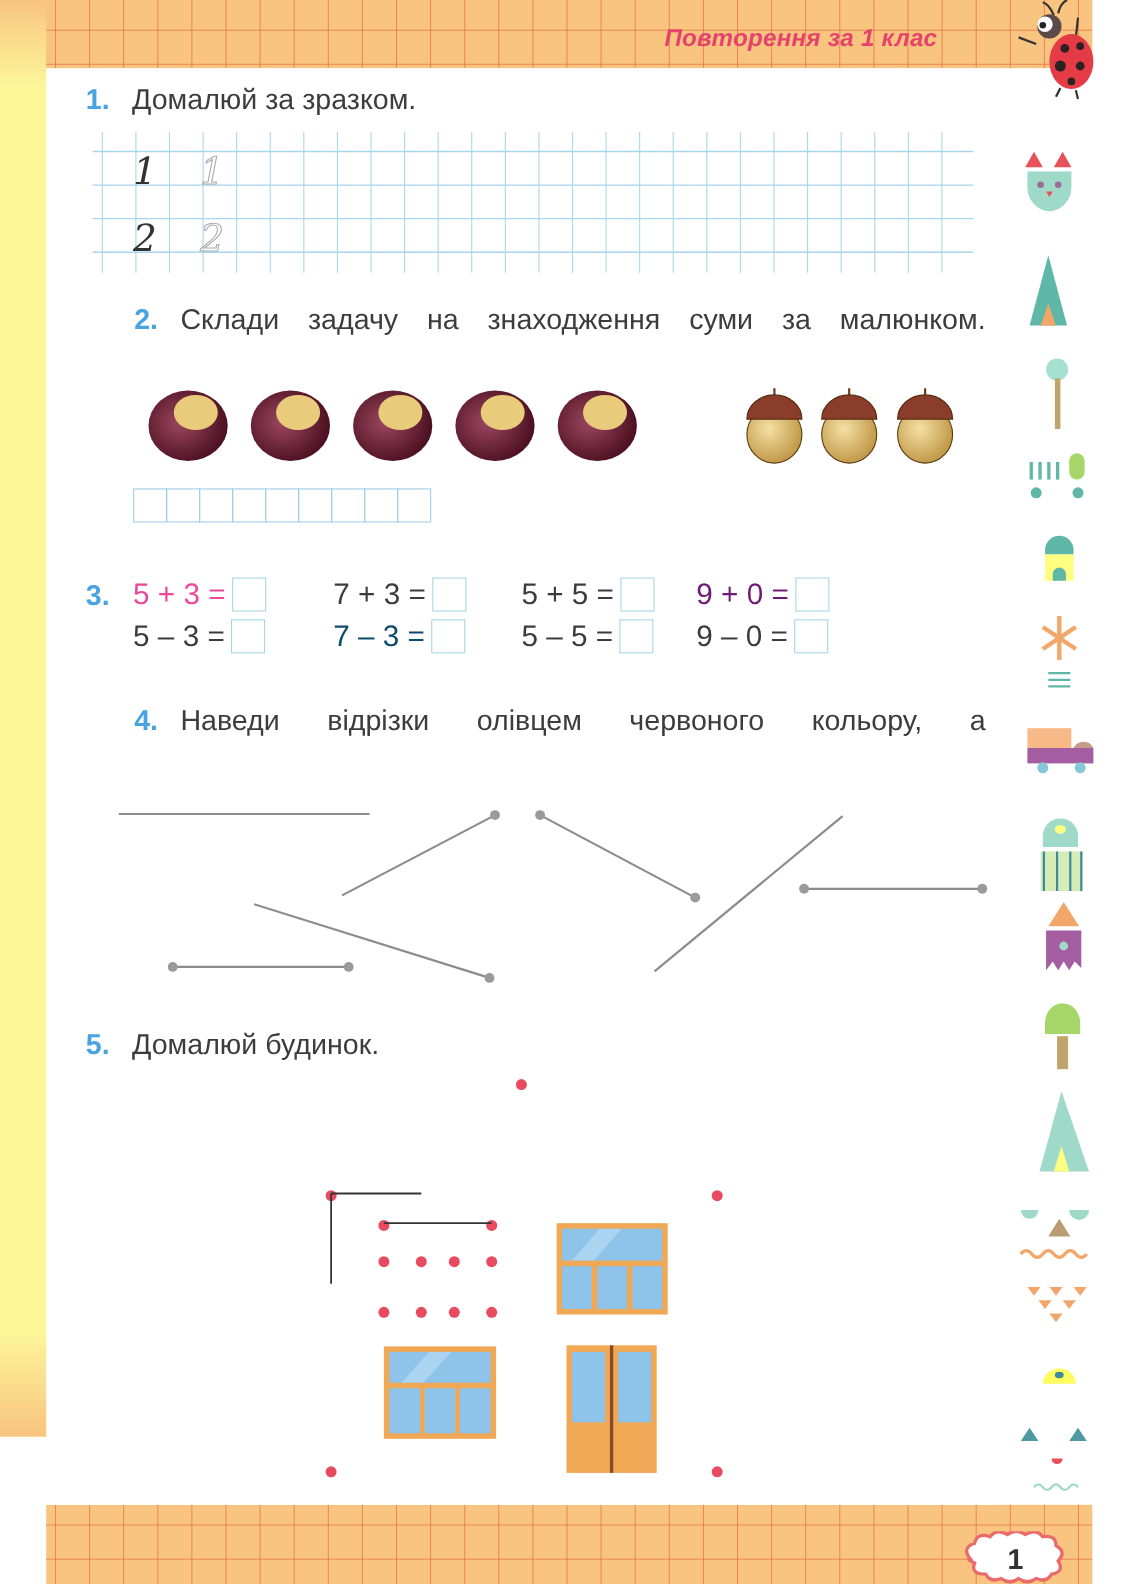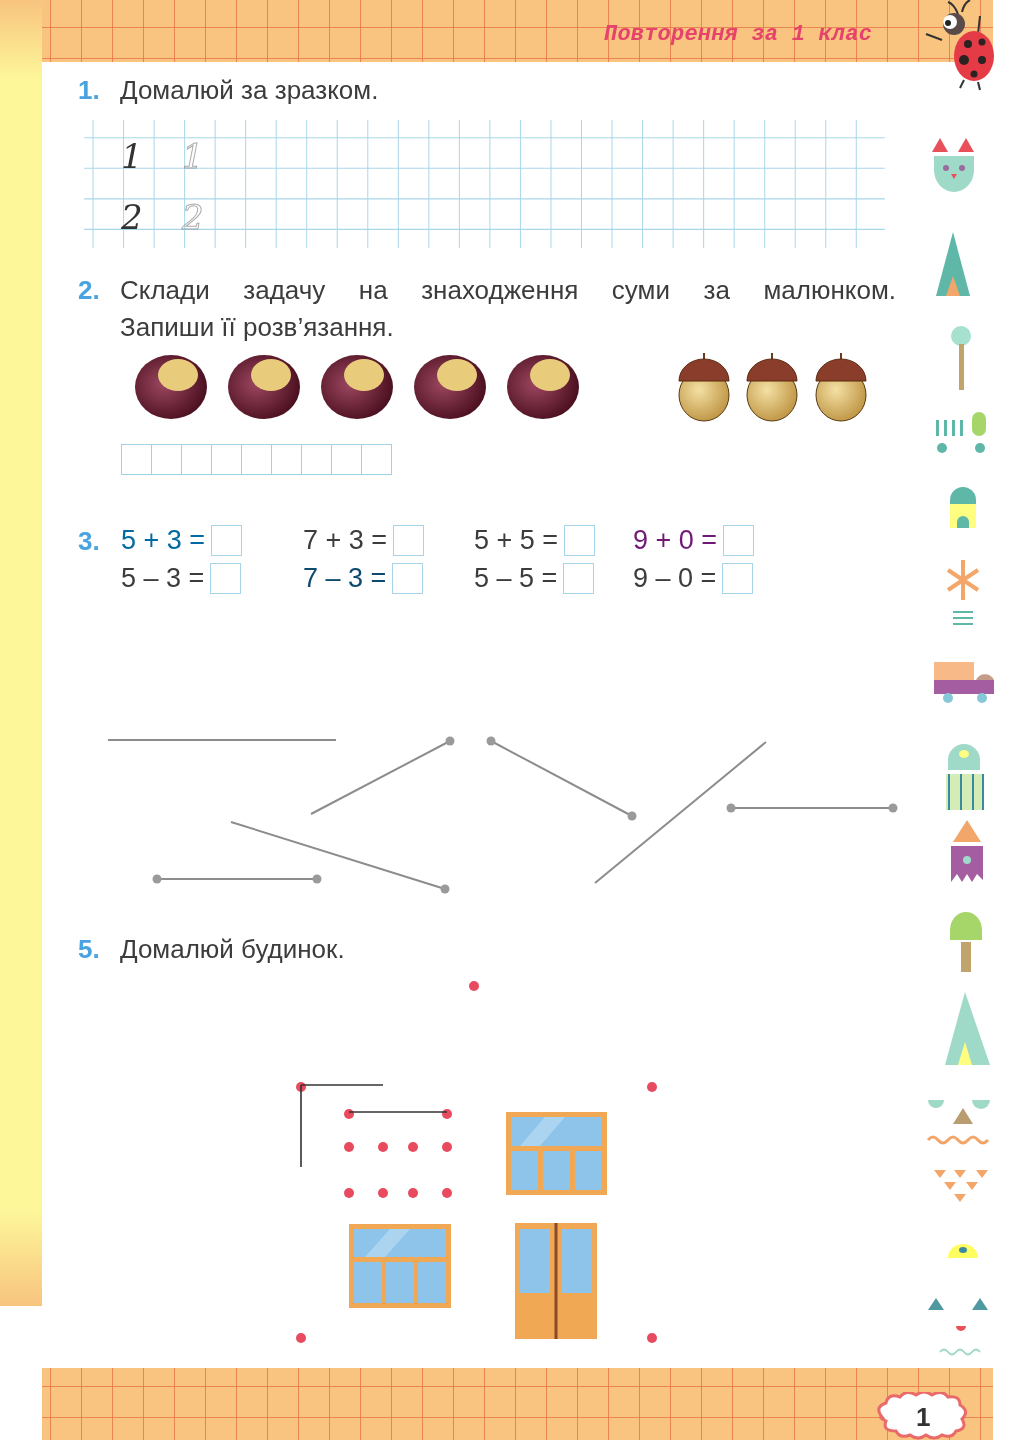--- a/index.html
+++ b/index.html
@@ -12,24 +12,24 @@
       linear-gradient(to bottom, rgba(230,110,70,0.75) 1px, transparent 1px);
     background-size:31px 31px;
   }
   #top-band { left:42px; top:0; width:951px; height:62px; background-position:8px 27px; }
   #bottom-band { left:42px; top:1368px; width:951px; height:72px; background-position:8px 18px; }
   #side-band { left:915px; top:62px; width:78px; height:1306px; background:#fdf79a;
     background-image:linear-gradient(to bottom, #f8c47f 0px, #fdf79a 80px, #fdf79a 1210px, #f8c47f 1306px); }
   #paper { position:absolute; left:42px; top:62px; width:874px; height:1306px; background:#fff;
     border-radius:0 14px 14px 0; }
   .header-title { position:absolute; left:604px; top:22px; font-size:22px; font-weight:bold; font-style:italic;
-    color:#e5436c; letter-spacing:0.2px;font-family:Liberation Mono, monospace; }
+    color:#e5436c; letter-spacing:0.2px; }
   .task { position:absolute; font-size:26px; color:#3c3c3c; line-height:37px; }
   .task .num { color:#48a3e0; font-weight:bold; display:inline-block; width:42px; }
-  .task-text { text-align:justify; }
+  .task-text { text-align:justify;margin-left:44px; }
   .grid-box { position:absolute; left:78px; top:120px; width:813px; height:130px; }
   .cell-row { position:absolute; left:121px; top:444px; display:flex; }
   .cell { width:31px; height:31px; border:1px solid #9fd0e6; margin-left:-1px; box-sizing:border-box; }
   .eq { display:flex; align-items:center; position:absolute; }
   .eq span { white-space:pre; }
   .ans-box { width:31px; height:31px; border:1.5px solid #a8d4ea; box-sizing:border-box; margin-left:6px; display:inline-block; }
   svg { position:absolute; }
   .page-num { position:absolute; left:872px; top:1392px; width:106px; height:50px; }
   .page-num-text { position:absolute; left:916px; top:1402px; font-size:26px; font-weight:bold; color:#333; }
 </style>
@@ -186,21 +186,20 @@
       <line x1="784" x2="784" y1="0" y2="130"></line>
     </g>
 </svg>
 <div style="position:absolute;left:121px;top:136px;font-size:34px;font-style:italic;color:#333;font-family:'DejaVu Serif',serif;">1</div>
 <div style="position:absolute;left:182px;top:136px;font-size:34px;font-style:italic;color:transparent;-webkit-text-stroke:1px #888;font-family:'DejaVu Serif',serif;opacity:.7">1</div>
 <div style="position:absolute;left:121px;top:197px;font-size:34px;font-style:italic;color:#333;font-family:'DejaVu Serif',serif;">2</div>
 <div style="position:absolute;left:182px;top:197px;font-size:34px;font-style:italic;color:transparent;-webkit-text-stroke:1px #888;font-family:'DejaVu Serif',serif;opacity:.7">2</div>
 
 <div class="task" style="left:78px;top:272px;width:818px">
   <div class="task-text" style="text-align-last:justify"><span class="num">2.</span><span>Склади задачу на знаходження суми за малюнком.</span></div>
-  <div style="padding-left:42px">Запиши її розв’язання.</div>
 </div>
 <svg style="left:130px;top:345px" width="740" height="80" viewBox="0 0 740 80">
   <defs>
     <radialGradient id="chest" cx="40%" cy="45%" r="60%">
         <stop offset="0" stop-color="#9c4760"></stop>
         <stop offset="1" stop-color="#4c1020"></stop>
       </radialGradient>
     <radialGradient id="acorn" cx="40%" cy="40%" r="60%">
         <stop offset="0" stop-color="#f4e0a4"></stop>
         <stop offset="1" stop-color="#c29a4a"></stop>
@@ -250,21 +249,21 @@
   <div class="cell"></div>
   <div class="cell"></div>
   <div class="cell"></div>
   <div class="cell"></div>
   <div class="cell"></div>
 </div>
 
 <div class="task" style="left:78px;top:523px">
   <span class="num">3.</span>
 </div>
-<div class="eq" style="left:121px;top:525px;font-size:27px;color:#0369a1">
+<div class="eq" style="left:121px;top:525px;font-size:27px;color:#ec4899">
     <span>5 + 3 =</span>
     <span class="ans-box"></span>
   </div>
 <div class="eq" style="left:303px;top:525px;font-size:27px;color:#3c3c3c">
     <span>7 + 3 =</span>
     <span class="ans-box"></span>
   </div>
 <div class="eq" style="left:474px;top:525px;font-size:27px;color:#3c3c3c">
     <span>5 + 5 =</span>
     <span class="ans-box"></span>
@@ -284,20 +283,21 @@
 <div class="eq" style="left:474px;top:563px;font-size:27px;color:#3c3c3c">
     <span>5 – 5 =</span>
     <span class="ans-box"></span>
   </div>
 <div class="eq" style="left:633px;top:563px;font-size:27px;color:#3c3c3c">
     <span>9 – 0 =</span>
     <span class="ans-box"></span>
   </div>
 
 <div class="task" style="left:78px;top:637px;width:818px">
+  <div class="task-text" style="text-align-last:justify;word-spacing:12px"><span class="num">4.</span><span>Наведи відрізки олівцем червоного кольору, а</span></div>
 </div>
 <svg style="left:0;top:720px" width="915" height="190" viewBox="0 720 915 190">
   <g stroke="#8c8c8c" stroke-width="2" fill="#9a9a9a">
     <line x1="108" y1="740" x2="336" y2="740"></line>
     <line x1="311" y1="814" x2="450" y2="741"></line>
       <circle cx="450" cy="741" r="4.5" stroke="none"></circle>
     <line x1="231" y1="822" x2="445" y2="889"></line>
       <circle cx="445" cy="889" r="4.5" stroke="none"></circle>
     <line x1="157" y1="879" x2="317" y2="879"></line>
       <circle cx="157" cy="879" r="4.5" stroke="none"></circle>

